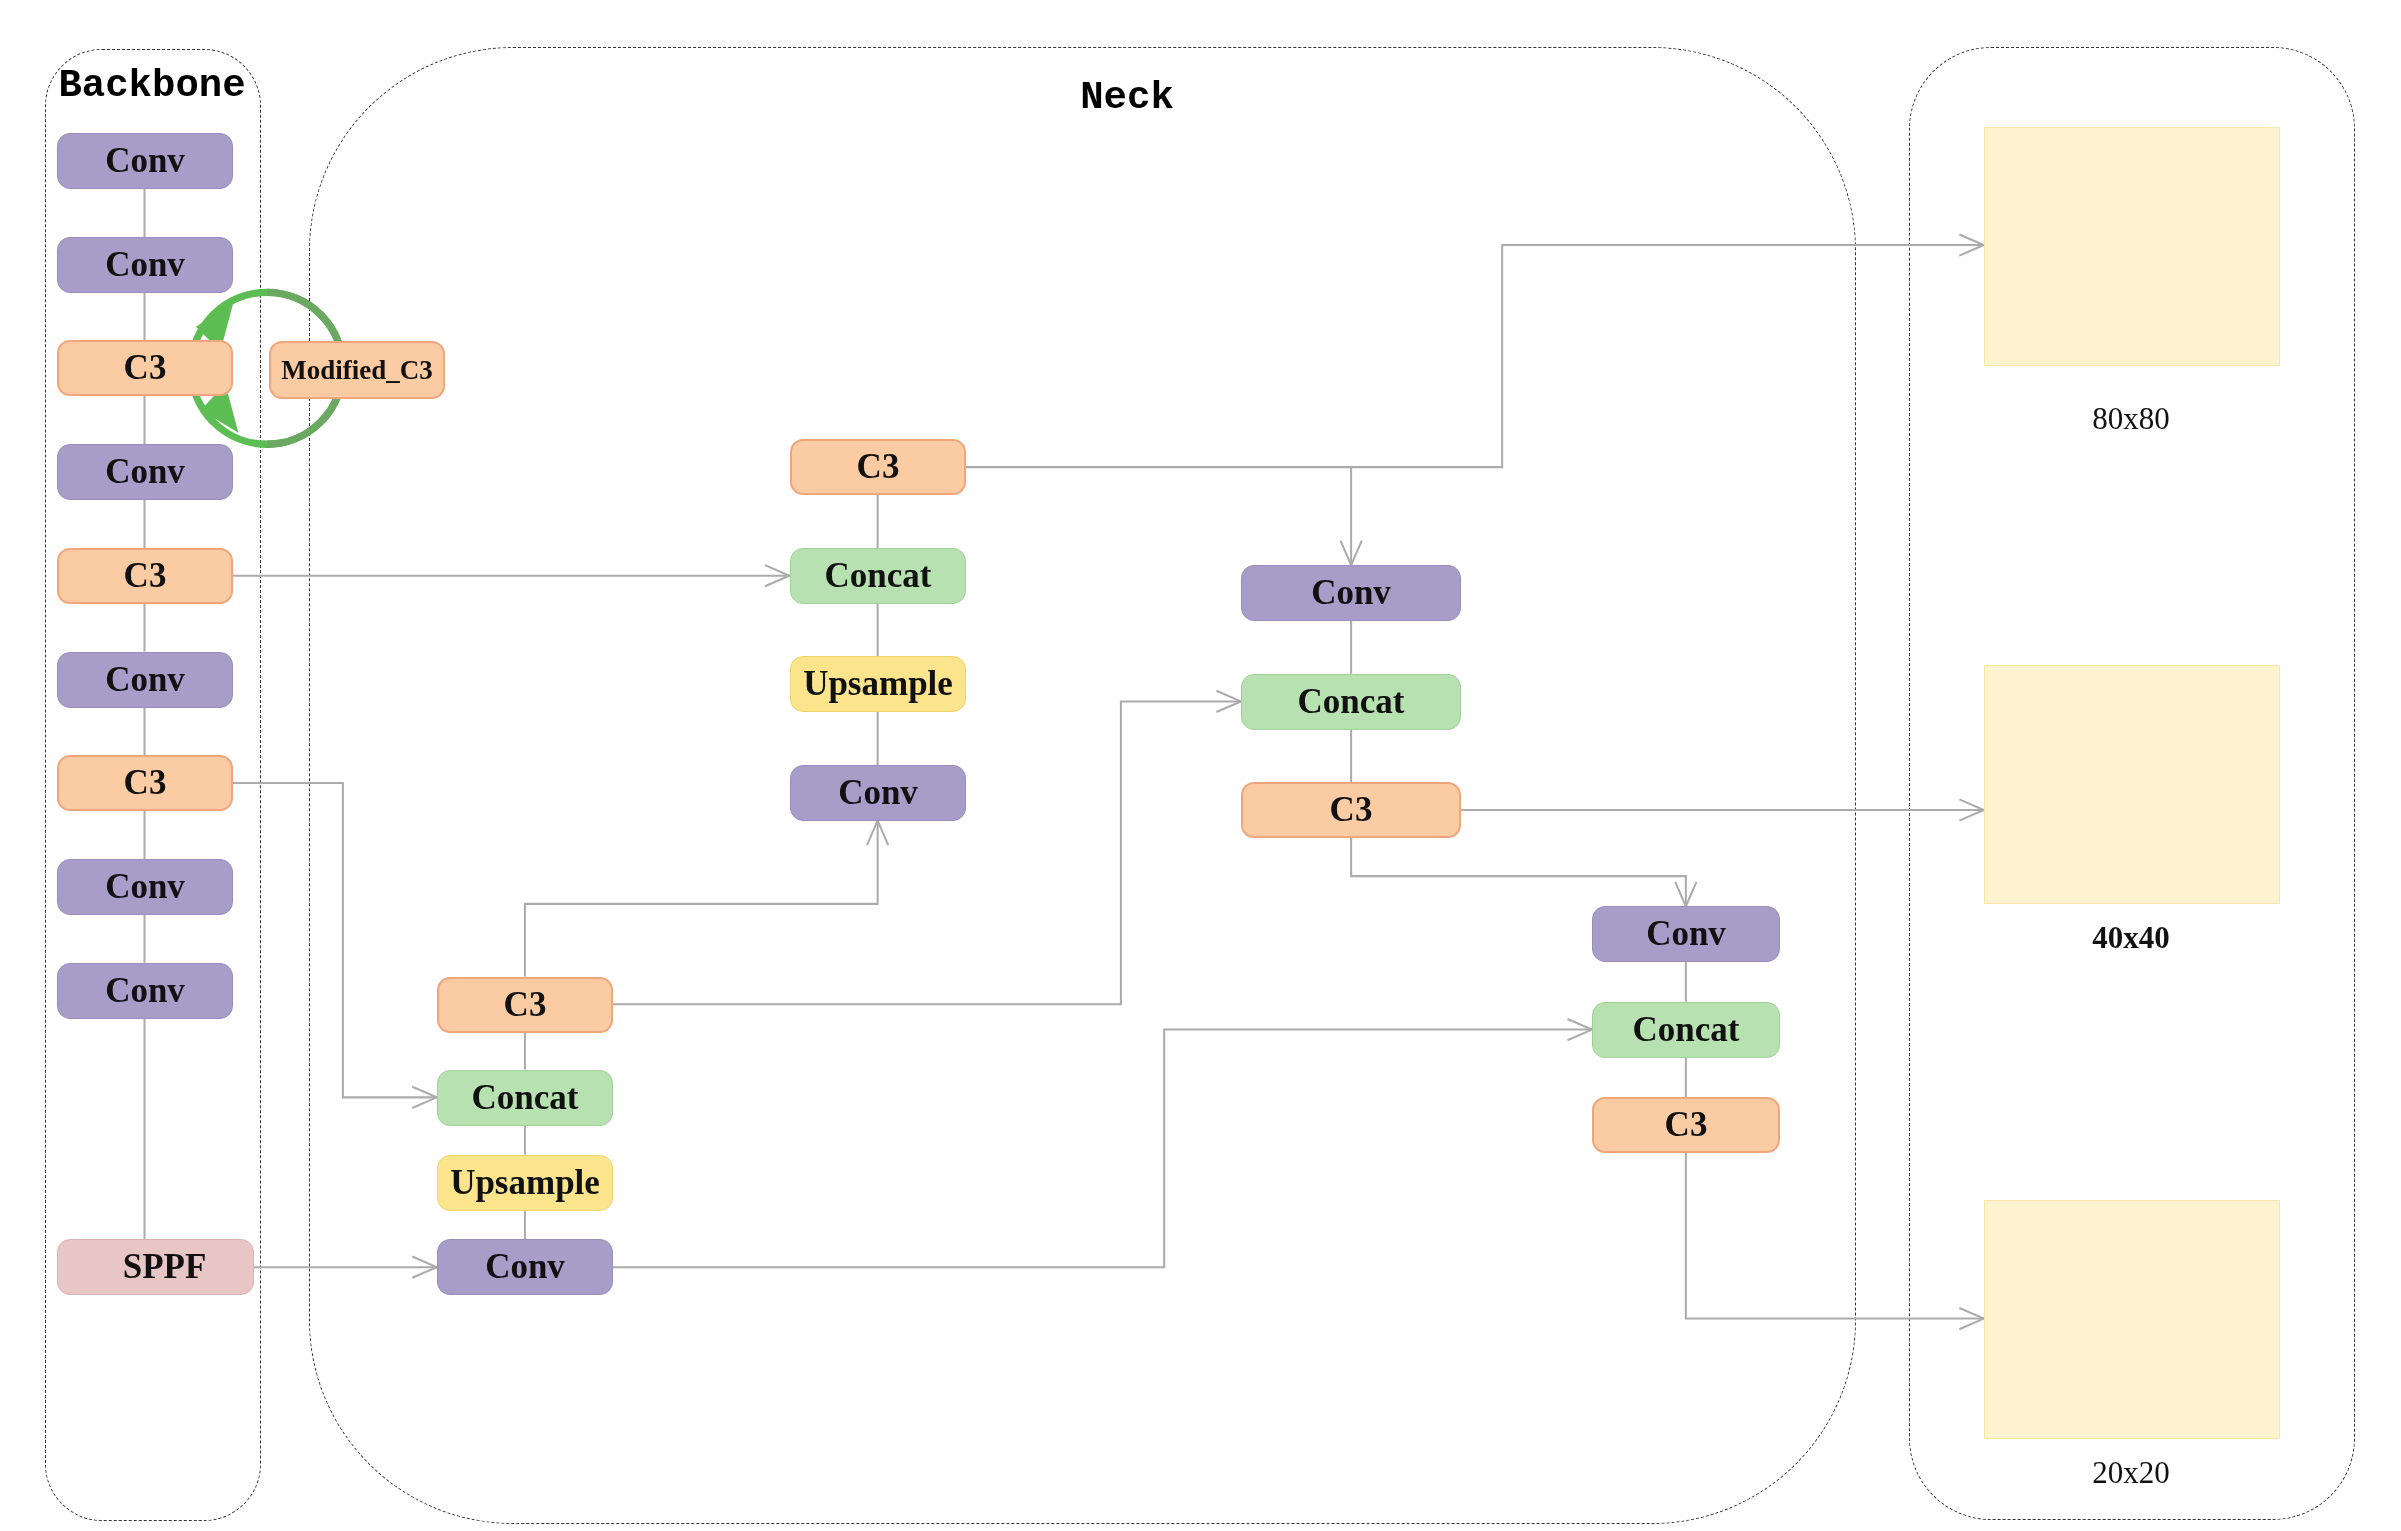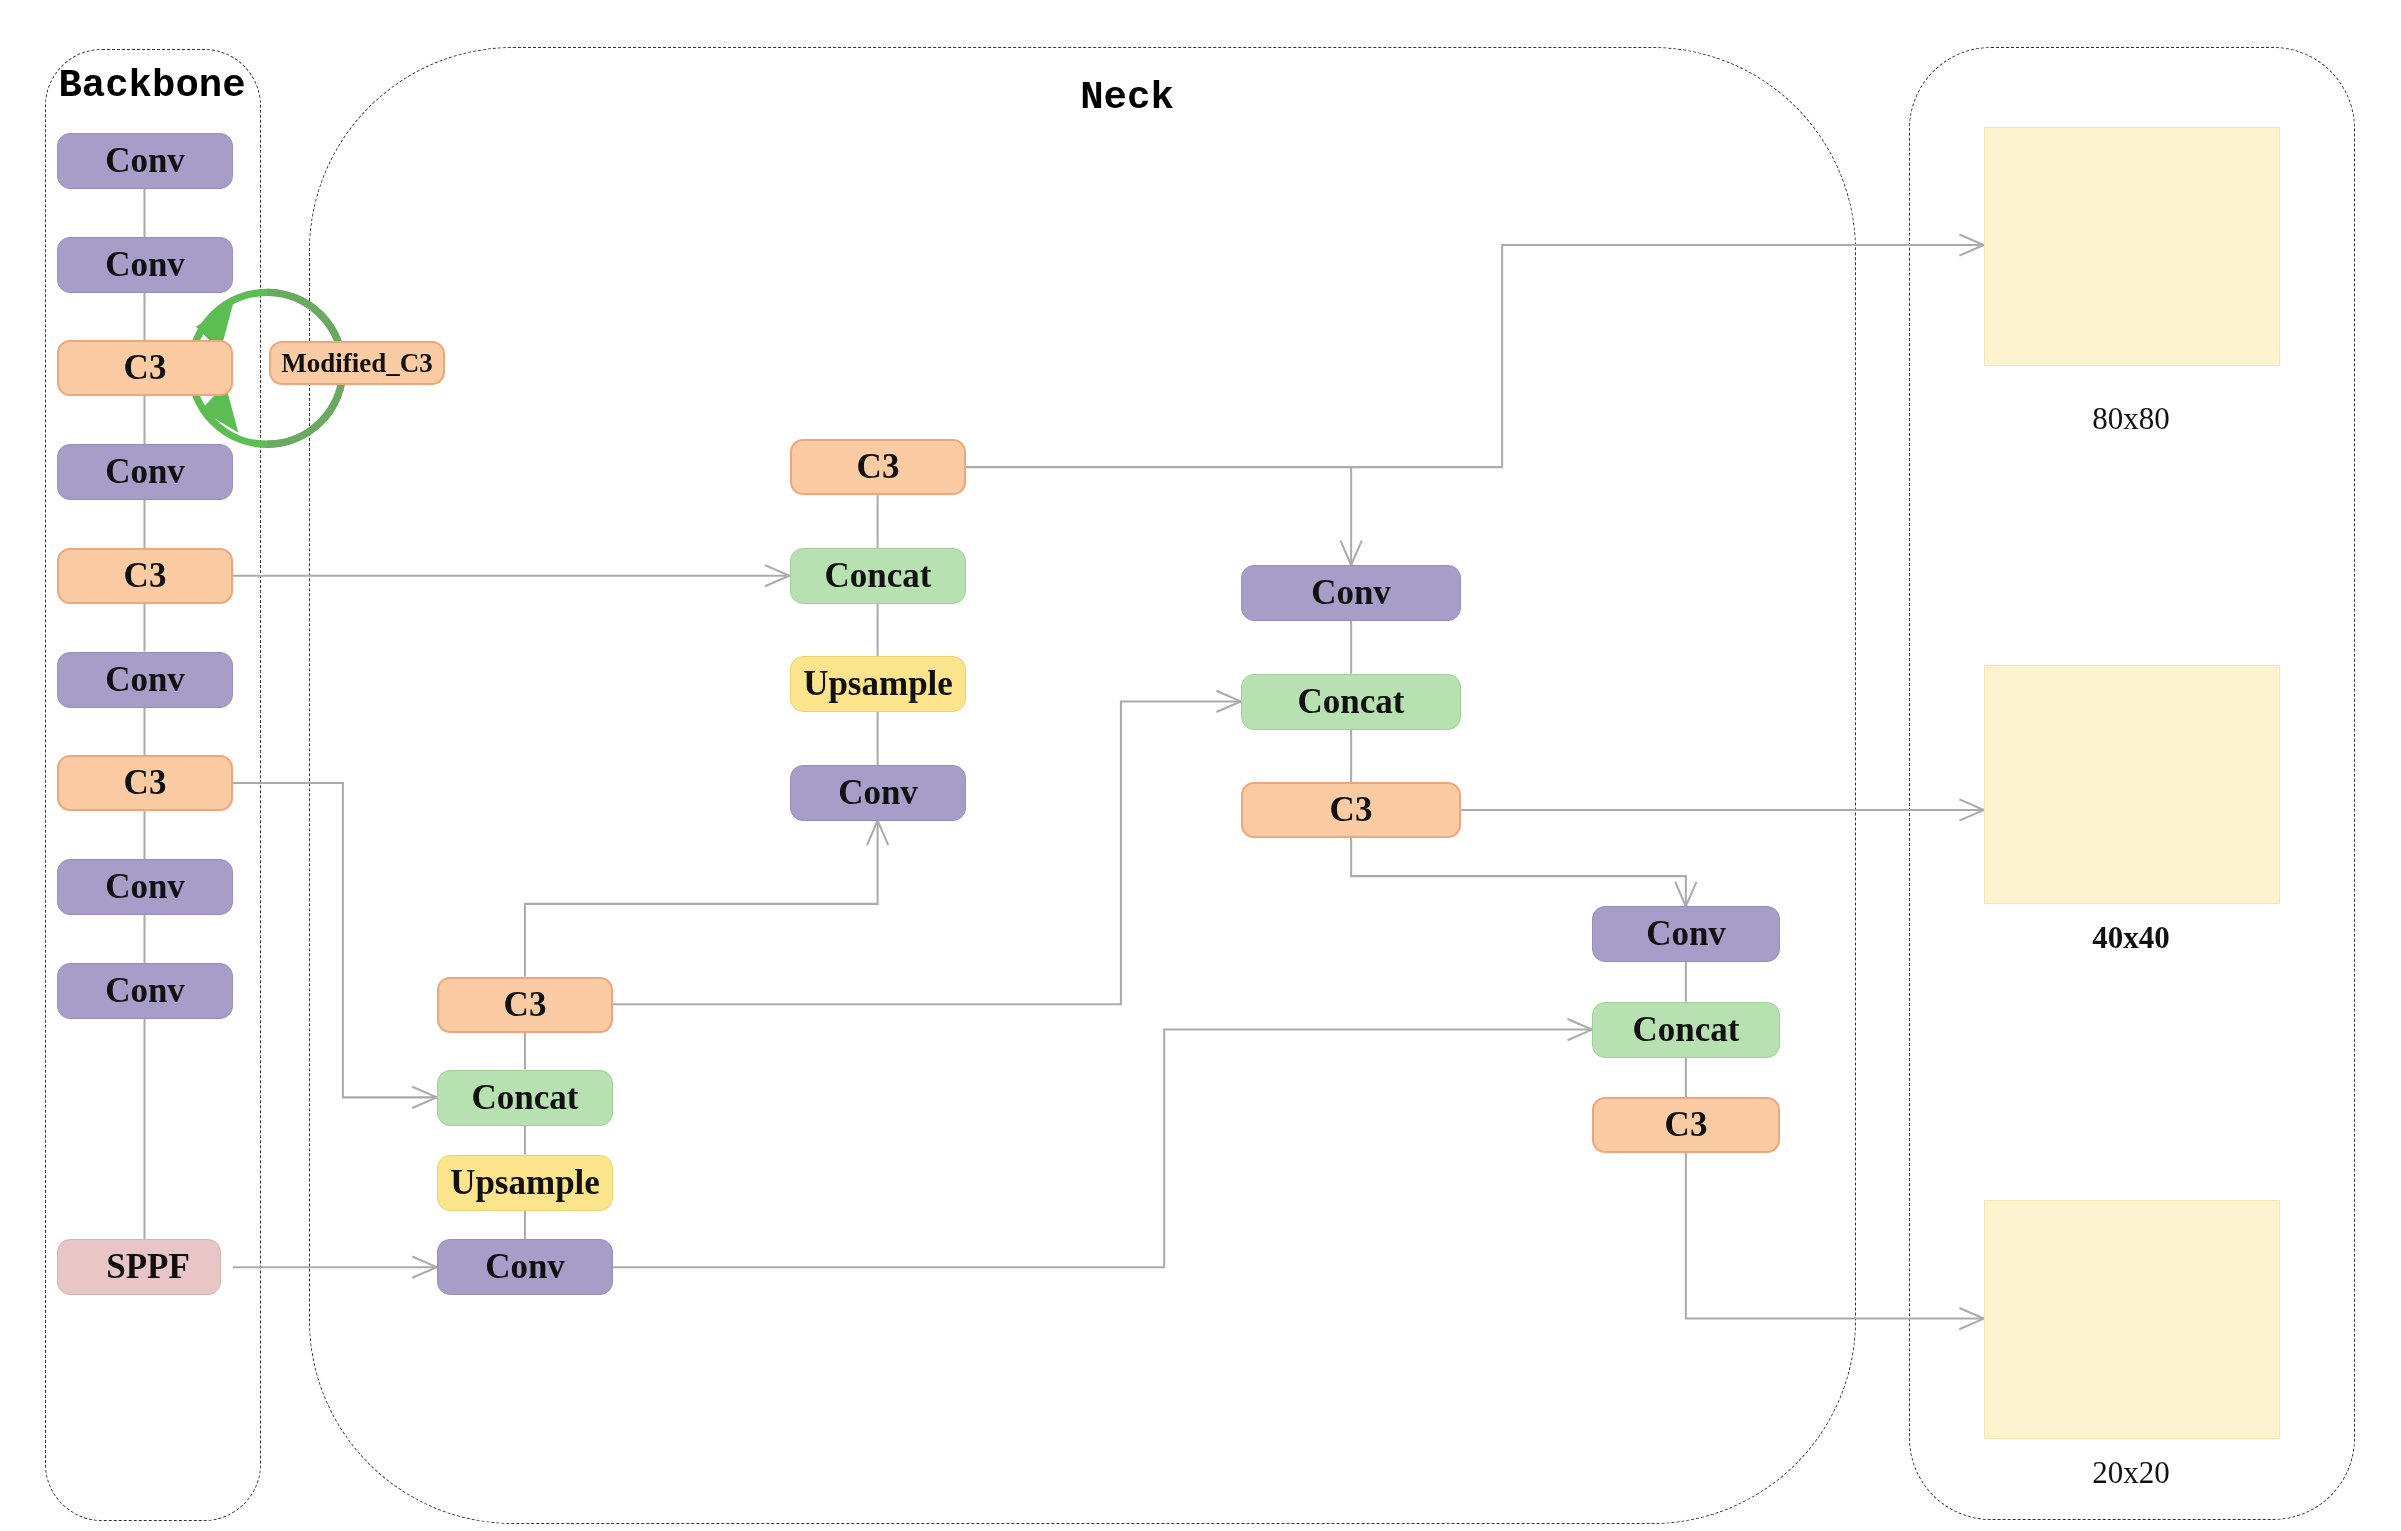--- a/index.html
+++ b/index.html
@@ -92,22 +92,22 @@
   <div id="nodes">
       <div class="block t-conv" style="left: 57px; top: 133px; width: 176px; height: 56px;">Conv</div>
       <div class="block t-conv" style="left: 57px; top: 237px; width: 176px; height: 56px;">Conv</div>
       <div class="block t-c3" style="left: 57px; top: 340px; width: 176px; height: 56px;">C3</div>
       <div class="block t-conv" style="left: 57px; top: 444px; width: 176px; height: 56px;">Conv</div>
       <div class="block t-c3" style="left: 57px; top: 548px; width: 176px; height: 56px;">C3</div>
       <div class="block t-conv" style="left: 57px; top: 652px; width: 176px; height: 56px;">Conv</div>
       <div class="block t-c3" style="left: 57px; top: 755px; width: 176px; height: 56px;">C3</div>
       <div class="block t-conv" style="left: 57px; top: 859px; width: 176px; height: 56px;">Conv</div>
       <div class="block t-conv" style="left: 57px; top: 963px; width: 176px; height: 56px;">Conv</div>
-      <div class="block t-sppf" style="left: 57px; top: 1239px; width: 164px; height: 56px; padding-left: 18px;">SPPF</div>
-      <div class="block t-c3 small" style="left: 269px; top: 341px; width: 176px; height: 44px;">Modified_C3</div>
+      <div class="block t-sppf" style="left: 57px; top: 1239px; width: 197px; height: 56px; padding-left: 18px;">SPPF</div>
+      <div class="block t-c3 small" style="left: 269px; top: 341px; width: 176px; height: 58px;">Modified_C3</div>
       <div class="block t-c3" style="left: 790px; top: 439px; width: 176px; height: 56px;">C3</div>
       <div class="block t-concat" style="left: 790px; top: 548px; width: 176px; height: 56px;">Concat</div>
       <div class="block t-upsample" style="left: 790px; top: 656px; width: 176px; height: 56px;">Upsample</div>
       <div class="block t-conv" style="left: 790px; top: 765px; width: 176px; height: 56px;">Conv</div>
       <div class="block t-c3" style="left: 437px; top: 977px; width: 176px; height: 56px;">C3</div>
       <div class="block t-concat" style="left: 437px; top: 1070px; width: 176px; height: 56px;">Concat</div>
       <div class="block t-upsample" style="left: 437px; top: 1155px; width: 176px; height: 56px;">Upsample</div>
       <div class="block t-conv" style="left: 437px; top: 1239px; width: 176px; height: 56px;">Conv</div>
       <div class="block t-conv" style="left: 1241px; top: 565px; width: 220px; height: 56px;">Conv</div>
       <div class="block t-concat" style="left: 1241px; top: 674px; width: 220px; height: 56px;">Concat</div>

